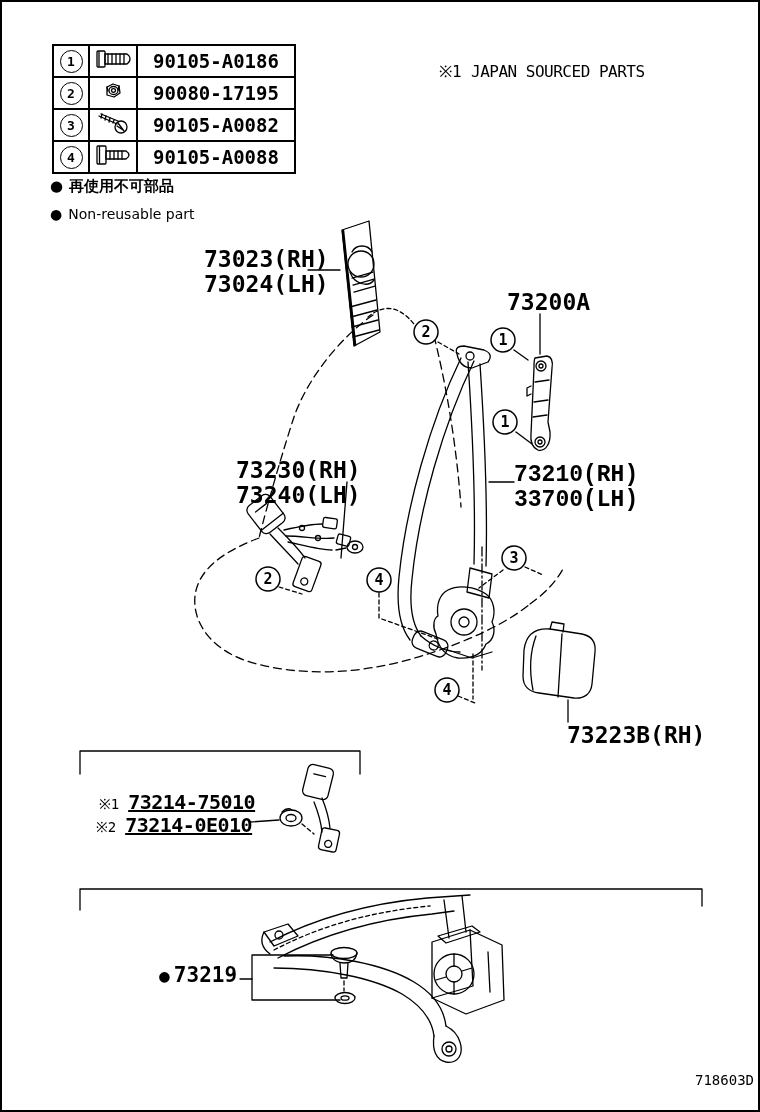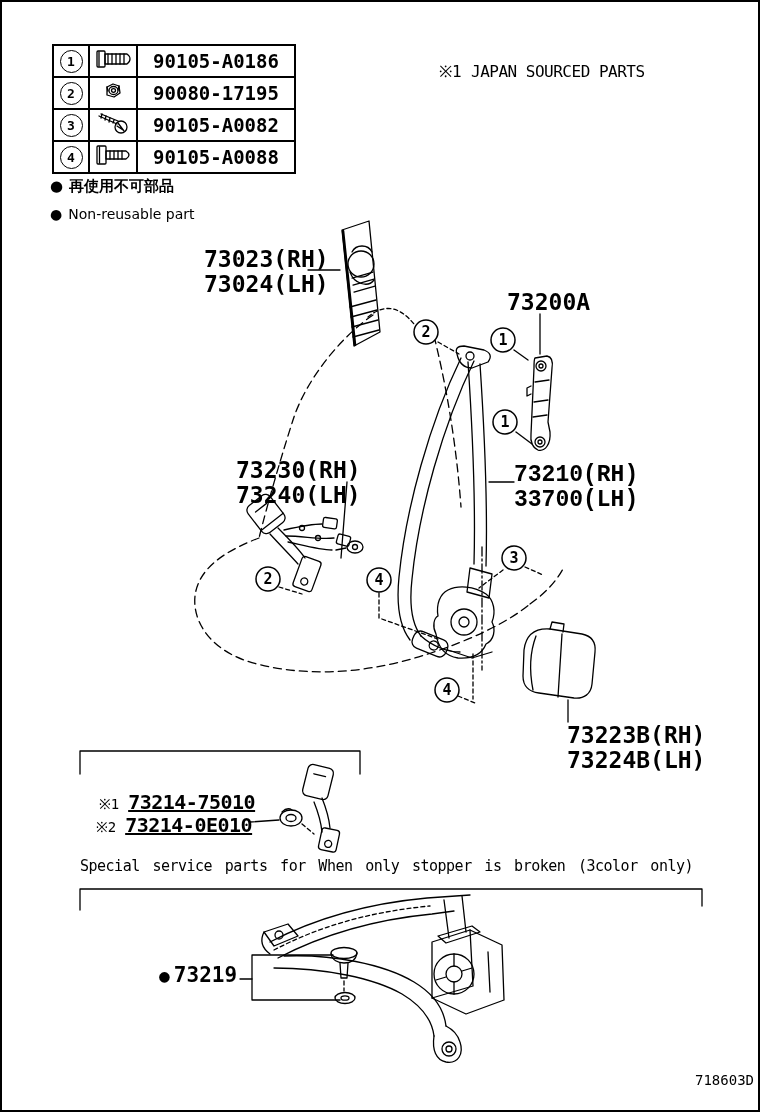--- a/index.html
+++ b/index.html
@@ -349,33 +349,31 @@
   <div class="plabel" style="left:234px; top:428px;margin-top:28px;">
     <div>73230(RH)</div>
     <div>73240(LH)</div>
   </div>
   <div class="plabel" style="left:512px; top:461px;font-family:Liberation Mono, monospace;">
     <div>73210(RH)</div>
     <div>33700(LH)</div>
   </div>
   <div class="plabel" style="left:534px; top:721px;margin-left:31px;">
     <div>73223B(RH)</div>
-    <div>73224B(LH)</div>
   </div>
 
   <div class="ww-item" style="left:97px; top:788px;">
     <span class="mark">※1</span>
     <span class="pn">73214-75010</span>
   </div>
   <div class="ww-item" style="left:94px; top:811px;">
     <span class="mark">※2</span>
     <span class="pn">73214-0E010</span>
   </div>
 
-  <div class="ss-note">Special service parts for When only stopper is broken (3color only)</div>
   <div class="sp-part">
     <span class="bullet">●</span>
     <span class="pn">73219</span>
   </div>
 
   <div class="doc-code">718603D</div>
 
 </div>
 
 </body></html>

